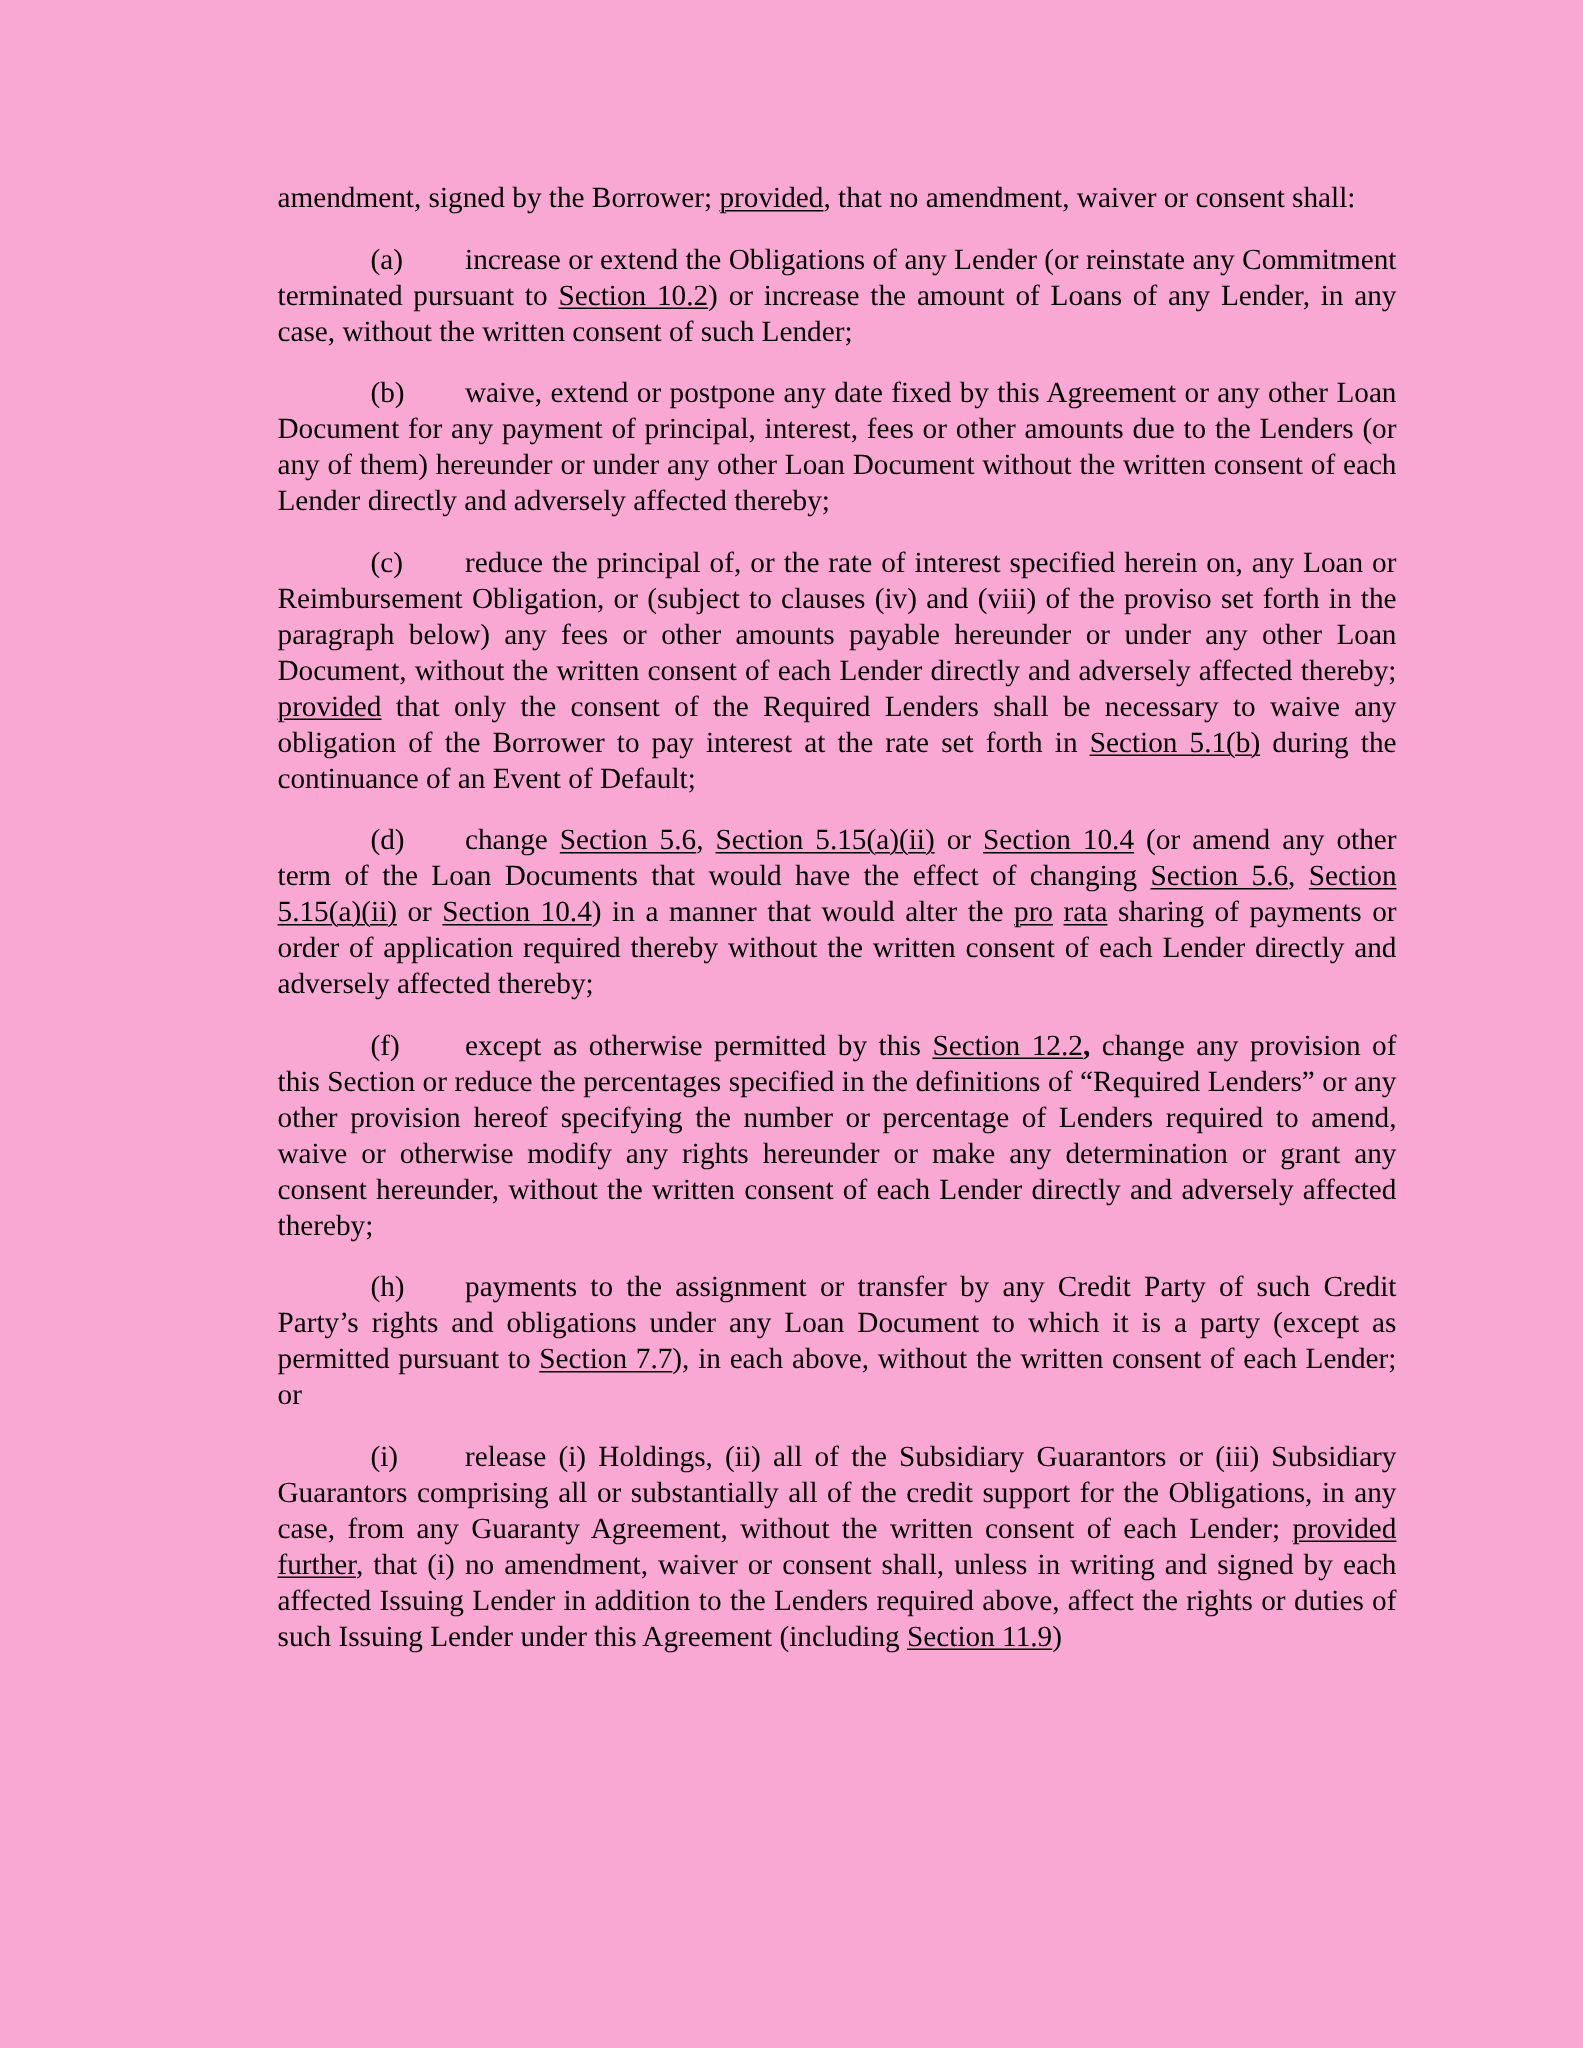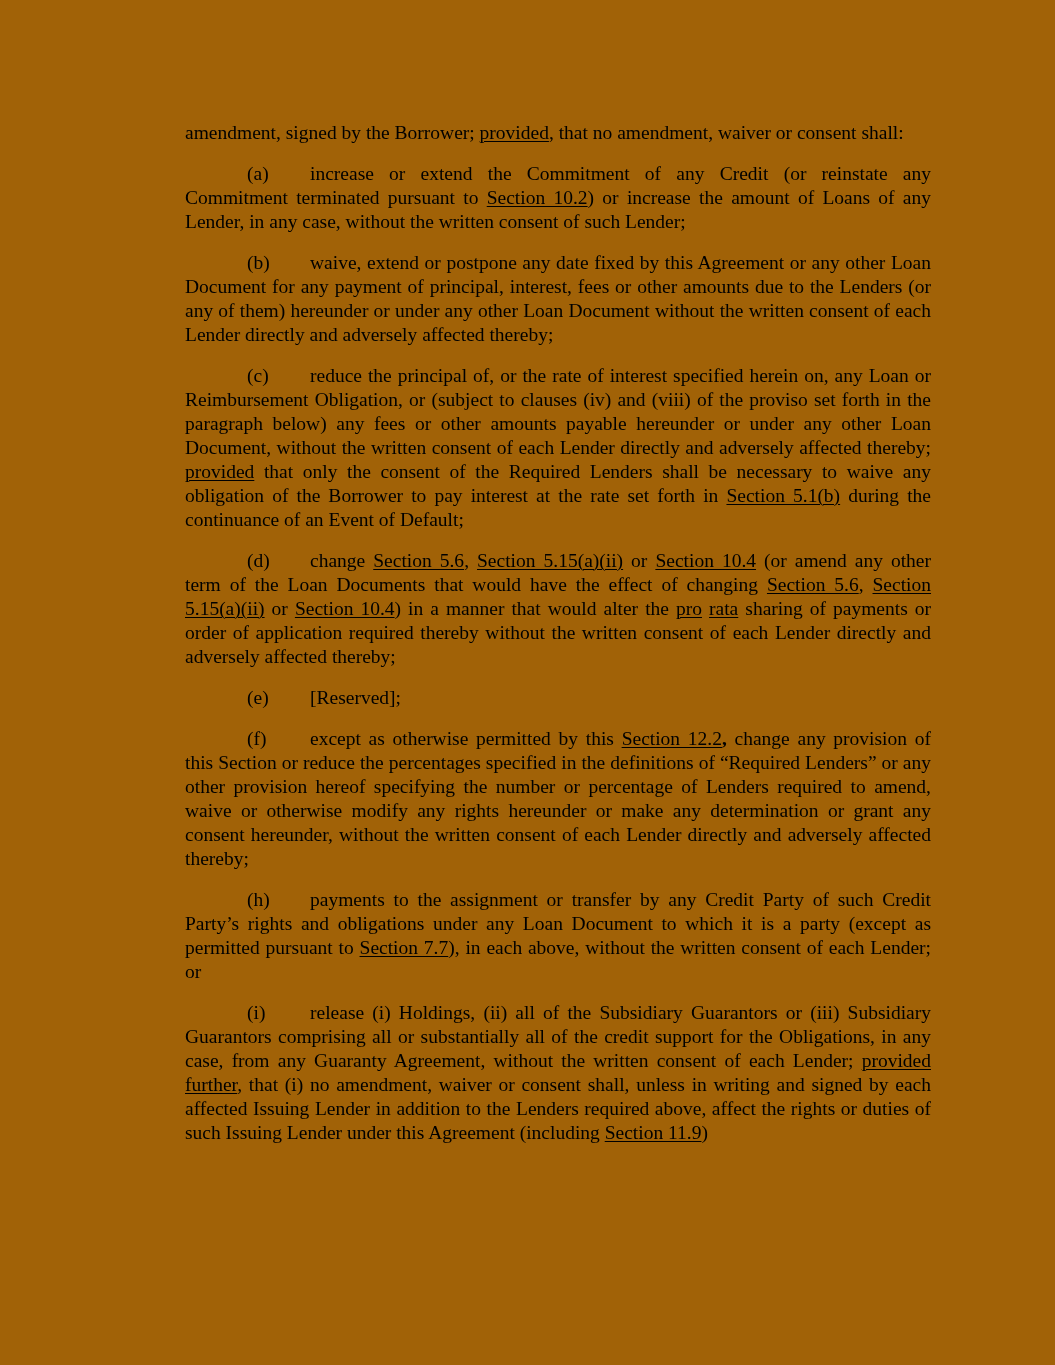--- a/index.html
+++ b/index.html
@@ -10,21 +10,21 @@
   body {
     width: 1055px;
     height: 1365px;
     background: #ffffff;
     overflow: hidden;
   }
   .page {
     position: relative;
     width: 1055px;
     height: 1365px;
-    background: #a16207;
+    background: #f9a8d4;
   }
   .doc-body {
     position: absolute;
     left: 185px;
     top: 121px;
     width: 746px;
     font-family: "Liberation Serif", serif;
     font-size: 19.5px;
     line-height: 24px;
     color: #000000;
@@ -51,22 +51,21 @@
   .b {
     font-weight: bold;
   }
 </style>
 </head>
 <body style="background: rgb(255, 255, 255);">
 
 <div class="page">
   <div class="doc-body" id="doc-body" style="color: rgb(0, 0, 0);">
       <p class="para no-indent"><span>amendment, signed by the Borrower; </span><span class="u">provided</span><span>, that no amendment, waiver or consent shall:</span></p>
-      <p class="para"><span class="label">(a)</span><span>increase or extend the Commitment of any Credit (or reinstate any Commitment terminated pursuant to </span><span class="u">Section 10.2</span><span>) or increase the amount of Loans of any Lender, in any case, without the written consent of such Lender;</span></p>
+      <p class="para"><span class="label">(a)</span><span>increase or extend the Obligations of any Lender (or reinstate any Commitment terminated pursuant to </span><span class="u">Section 10.2</span><span>) or increase the amount of Loans of any Lender, in any case, without the written consent of such Lender;</span></p>
       <p class="para"><span class="label">(b)</span><span>waive, extend or postpone any date fixed by this Agreement or any other Loan Document for any payment of principal, interest, fees or other amounts due to the Lenders (or any of them) hereunder or under any other Loan Document without the written consent of each Lender directly and adversely affected thereby;</span></p>
       <p class="para"><span class="label">(c)</span><span>reduce the principal of, or the rate of interest specified herein on, any Loan or Reimbursement Obligation, or (subject to clauses (iv) and (viii) of the proviso set forth in the paragraph below) any fees or other amounts payable hereunder or under any other Loan Document, without the written consent of each Lender directly and adversely affected thereby; </span><span class="u">provided</span><span> that only the consent of the Required Lenders shall be necessary to waive any obligation of the Borrower to pay interest at the rate set forth in </span><span class="u">Section 5.1(b)</span><span> during the continuance of an Event of Default;</span></p>
       <p class="para"><span class="label">(d)</span><span>change </span><span class="u">Section 5.6</span><span>, </span><span class="u">Section 5.15(a)(ii)</span><span> or </span><span class="u">Section 10.4</span><span> (or amend any other term of the Loan Documents that would have the effect of changing </span><span class="u">Section 5.6</span><span>, </span><span class="u">Section 5.15(a)(ii)</span><span> or </span><span class="u">Section 10.4</span><span>) in a manner that would alter the </span><span class="u">pro</span><span> </span><span class="u">rata</span><span> sharing of payments or order of application required thereby without the written consent of each Lender directly and adversely affected thereby;</span></p>
-      <p class="para"><span class="label">(e)</span><span>[Reserved];</span></p>
       <p class="para"><span class="label">(f)</span><span>except as otherwise permitted by this </span><span class="u">Section 12.2</span><span class="b">,</span><span> change any provision of this Section or reduce the percentages specified in the definitions of “Required Lenders” or any other provision hereof specifying the number or percentage of Lenders required to amend, waive or otherwise modify any rights hereunder or make any determination or grant any consent hereunder, without the written consent of each Lender directly and adversely affected thereby;</span></p>
       <p class="para"><span class="label">(h)</span><span>payments to the assignment or transfer by any Credit Party of such Credit Party’s rights and obligations under any Loan Document to which it is a party (except as permitted pursuant to </span><span class="u">Section 7.7</span><span>), in each above, without the written consent of each Lender; or</span></p>
       <p class="para"><span class="label">(i)</span><span>release (i) Holdings, (ii) all of the Subsidiary Guarantors or (iii) Subsidiary Guarantors comprising all or substantially all of the credit support for the Obligations, in any case, from any Guaranty Agreement, without the written consent of each Lender; </span><span class="u">provided</span><span> </span><span class="u">further</span><span>, that (i) no amendment, waiver or consent shall, unless in writing and signed by each affected Issuing Lender in addition to the Lenders required above, affect the rights or duties of such Issuing Lender under this Agreement (including </span><span class="u">Section 11.9</span><span>)</span></p>
     </div>
 </div>
 
 </body></html>

